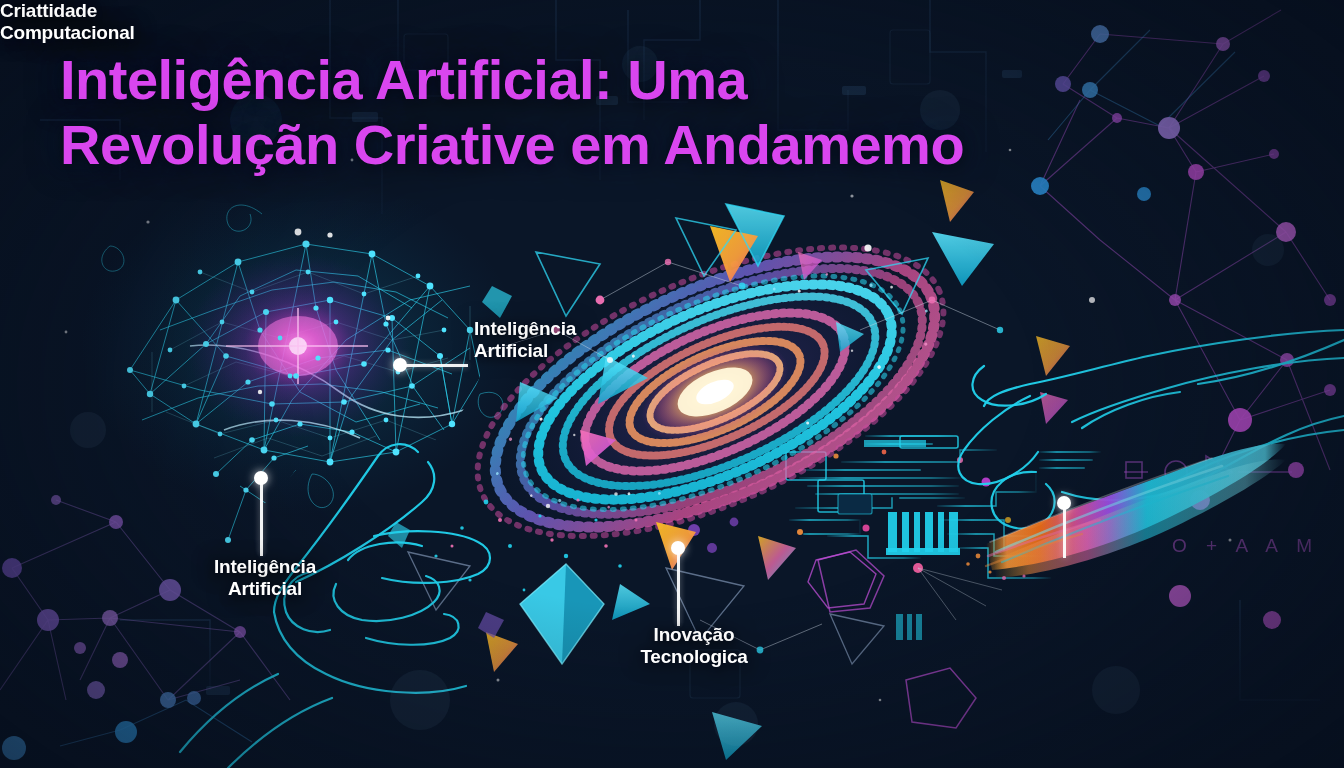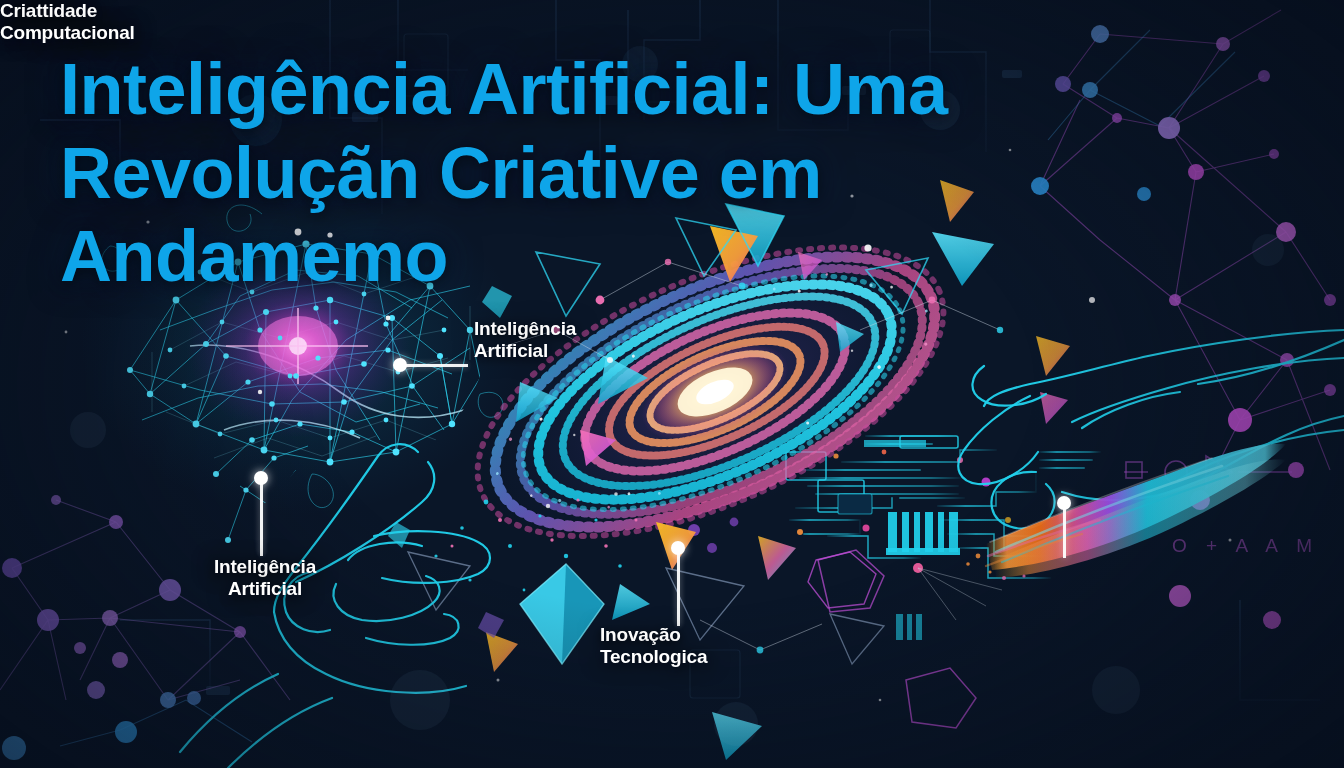--- a/index.html
+++ b/index.html
@@ -28,36 +28,36 @@
     background-color:#0a1628;
   }
   #bg-vig {
     background:
       radial-gradient(ellipse 900px 560px at 672px 384px, rgba(0,0,0,0) 40%, rgba(4,10,22,.55) 100%);
   }
 
   
   #title {
     position:absolute; left:60px; top:48px; width:1140px;
-    color:#0ea5e9; font-size:72px; line-height:1.16; font-weight:bold;
+    color:#d946ef; font-size:56px; line-height:1.16; font-weight:bold;
     letter-spacing:-.5px;
     text-shadow:0 2px 14px rgba(0,0,0,.55), 0 0 34px rgba(10,30,60,.7);
     z-index:40; white-space:pre-line;
   }
 
   
   .callout {
     position:absolute; z-index:45; color:#fff; font-weight:bold;
     font-size:19px; line-height:1.16; white-space:pre-line;
     text-shadow:0 2px 10px rgba(0,10,25,.85), 0 0 22px rgba(0,8,22,.6);
     letter-spacing:-.2px;
   }
   #callout-ai-brain   { left:474px; top:318px; text-align:left; }
   #callout-ai-hand    { left:176px; top:556px; text-align:center; width:178px; }
-  #callout-inovacao   { left:600px; top:624px; text-align:left; width:188px; }
+  #callout-inovacao   { left:600px; top:624px; text-align:center; width:188px; }
 
   .dot {
     position:absolute; width:14px; height:14px; border-radius:50%;
     background:#ffffff; z-index:44;
     box-shadow:0 0 10px rgba(255,255,255,.75);
   }
   .conn {
     position:absolute; background:#ffffff; z-index:43; opacity:.95;
     box-shadow:0 0 6px rgba(255,255,255,.45);
   }

